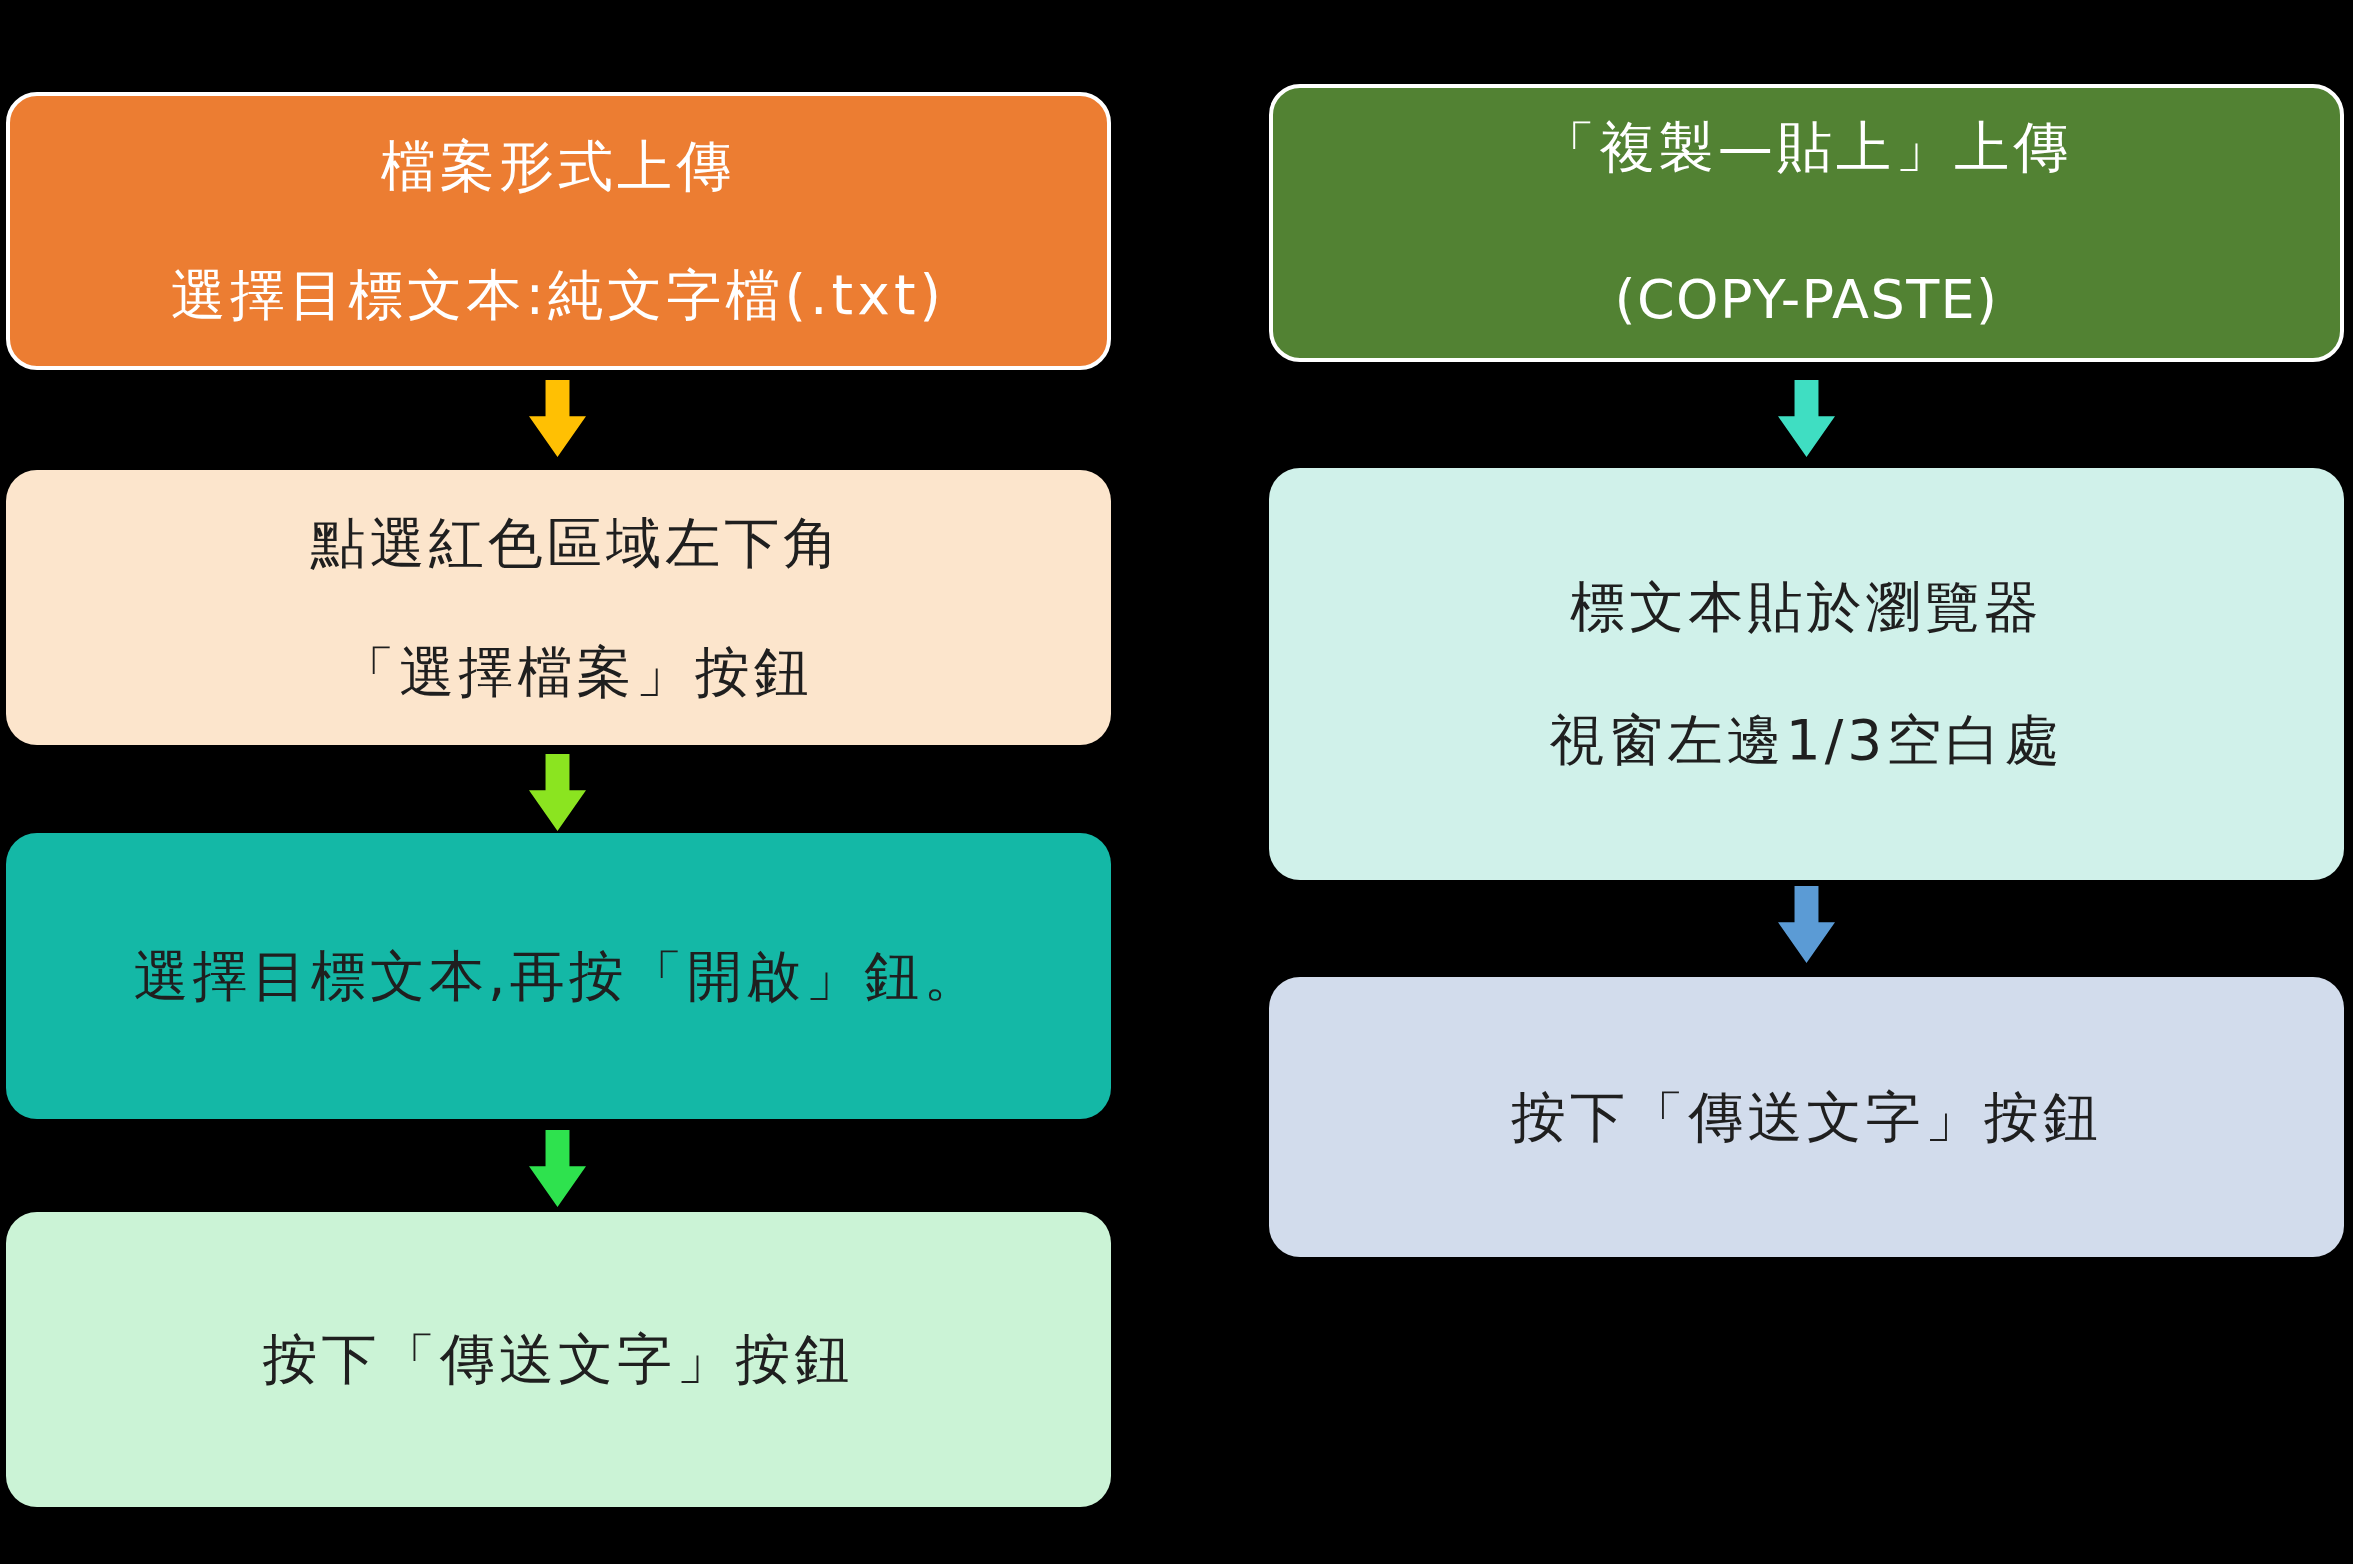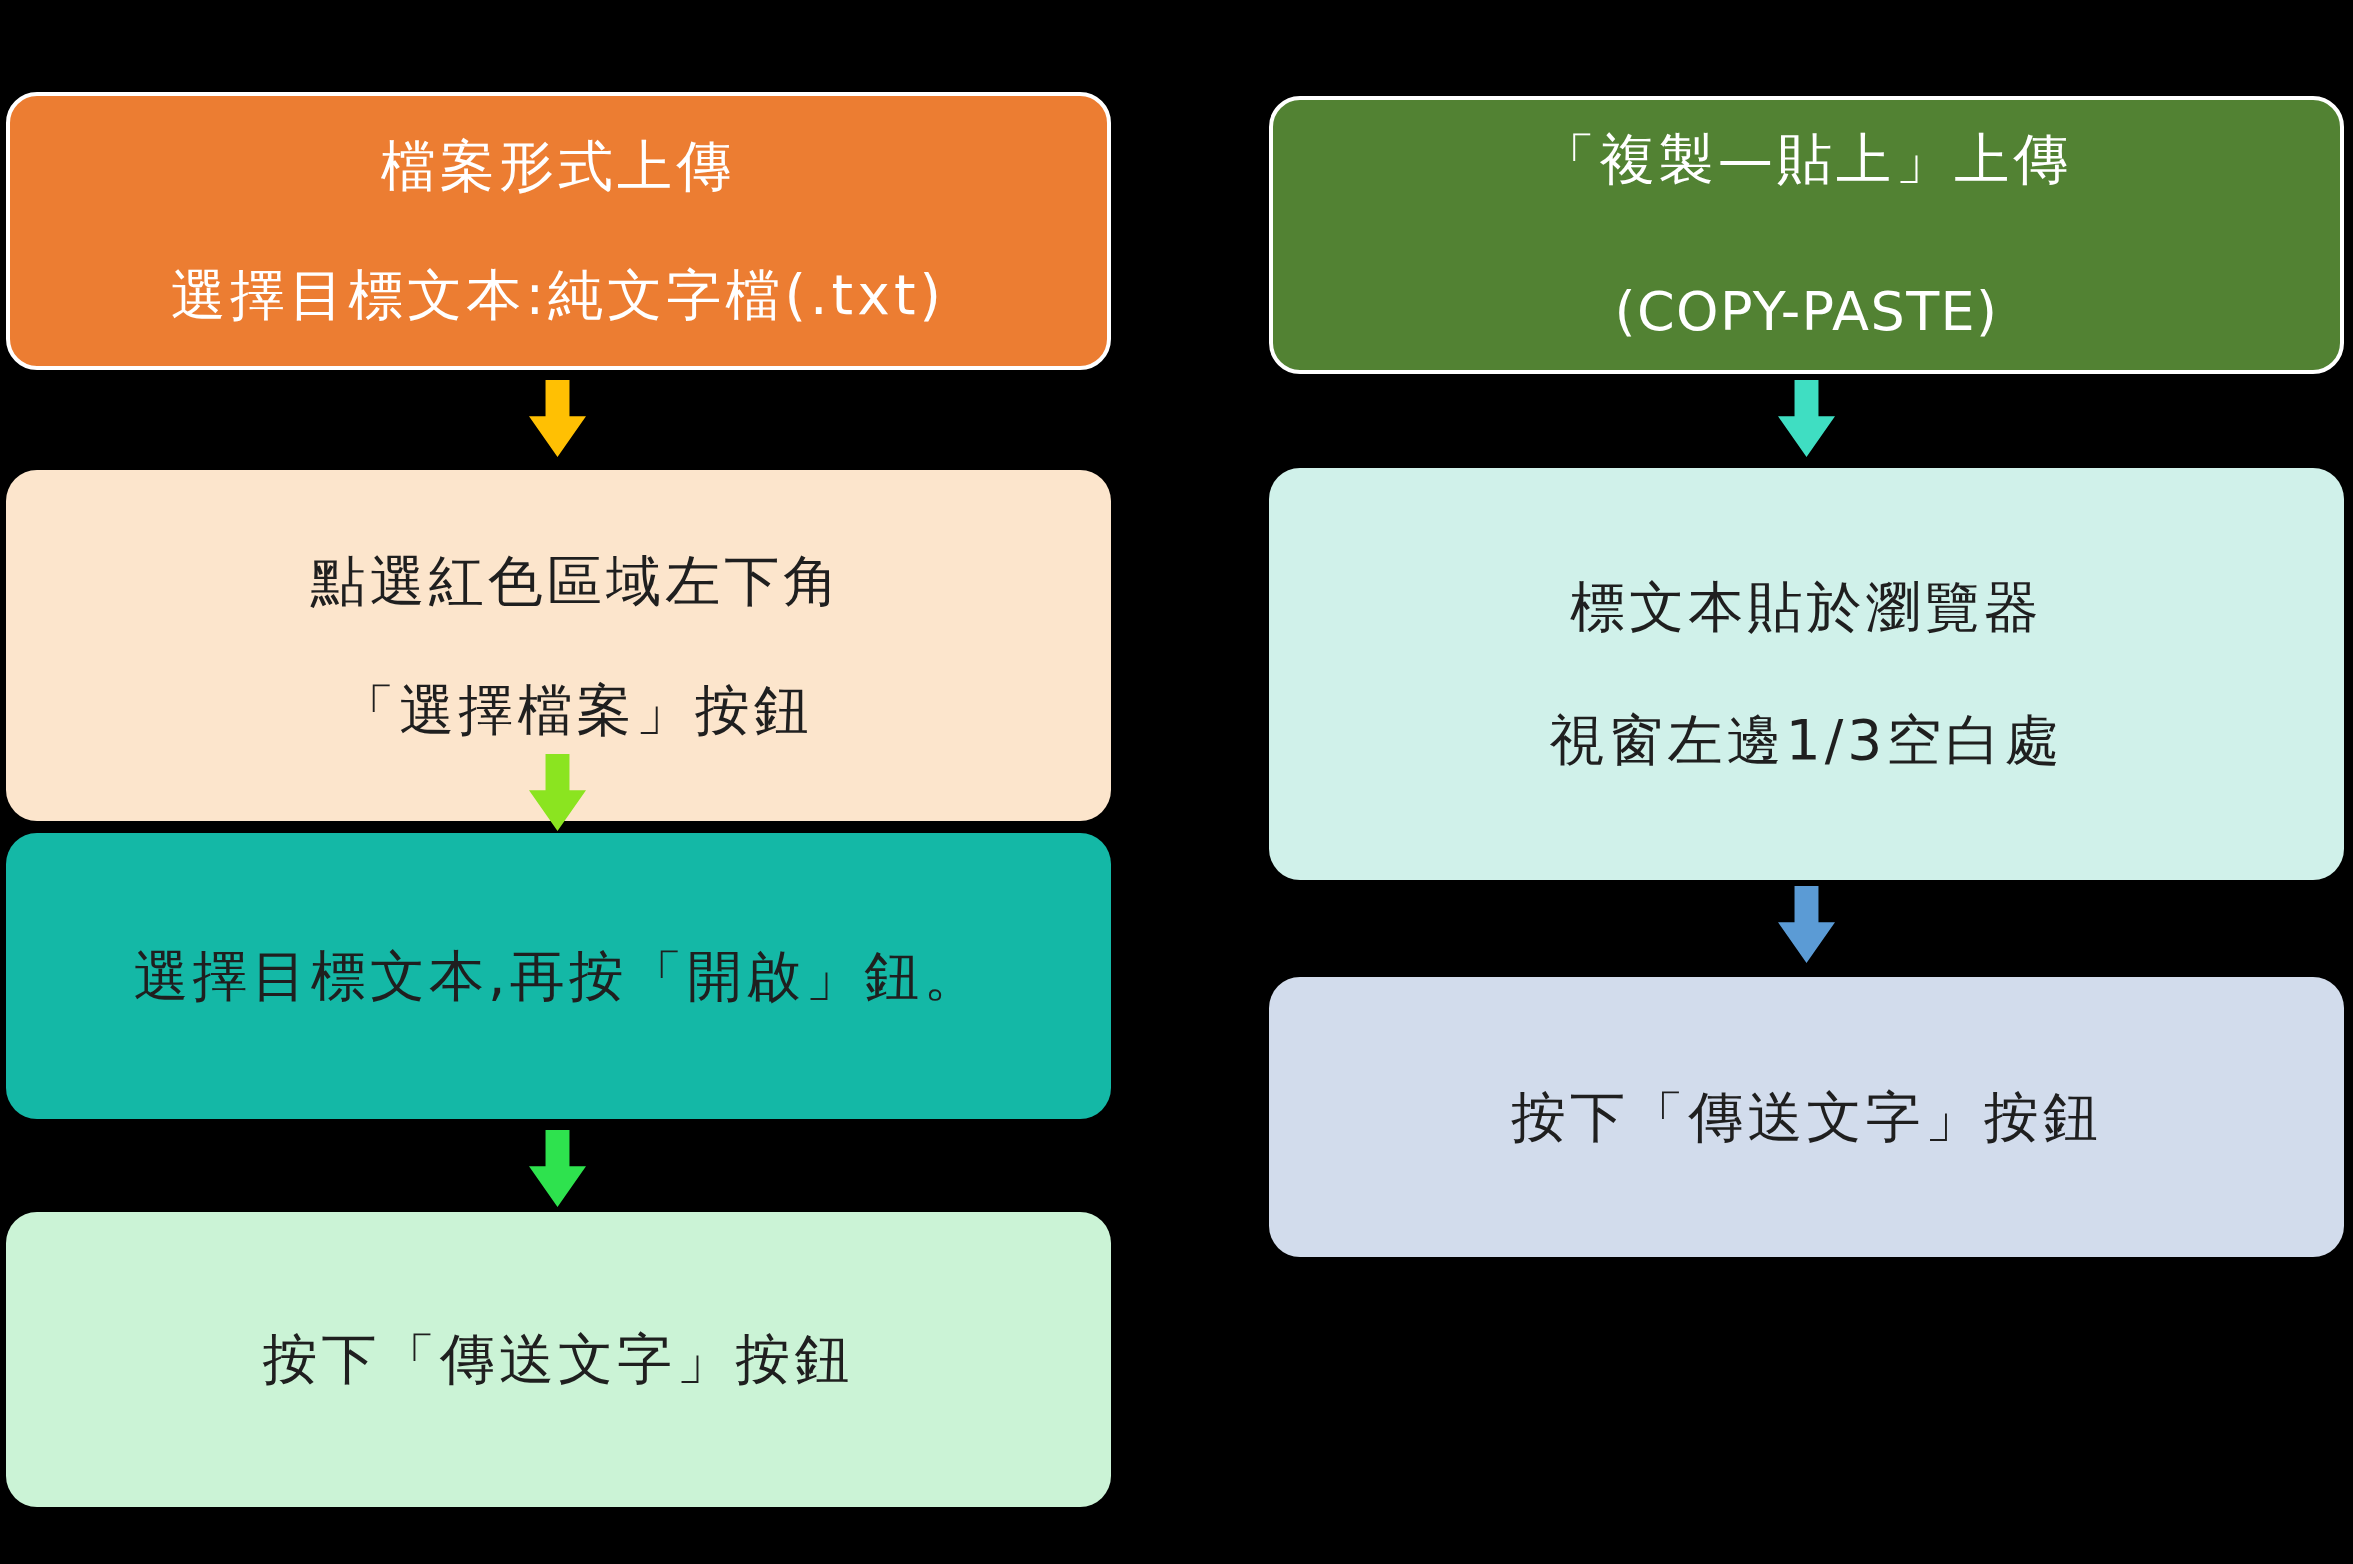--- a/index.html
+++ b/index.html
@@ -34,26 +34,26 @@
   .header-box {
     border: 4.1px solid #FFFFFF;
     color: #FFFFFF;
   }
   .step-box {
     color: #1F1F1F;
   }
   
   .lcol { left: 5.5px; width: 1105px; }
   #l-box1 { top: 92px; height: 278px; gap: 74px; }
-  #l-box2 { top: 470px; height: 351px; gap: 74px; padding-left: 37px; }
+  #l-box2 { top: 470px; height: 275px; gap: 74px; padding-left: 37px; }
   #l-box3 { top: 833px; height: 286px; }
   #l-box4 { top: 1212px; height: 295px; }
   
   .rcol { left: 1269px; width: 1075px; }
-  #r-box1 { top: 96px; height: 278px; gap: 98px; justify-content: center; }
+  #r-box1 { top: 84px; height: 278px; gap: 98px; justify-content: center; }
   #r-box2 { top: 468px; height: 412px; gap: 60px; }
   #r-box3 { top: 977px; height: 280px; }
   #r-box1 .latin-line {
     font-size: 54px;
     letter-spacing: 1.4px;
   }
   #r-box2 .line3 { margin-top: 18px; }
   
   .down-arrow {
     position: absolute;

